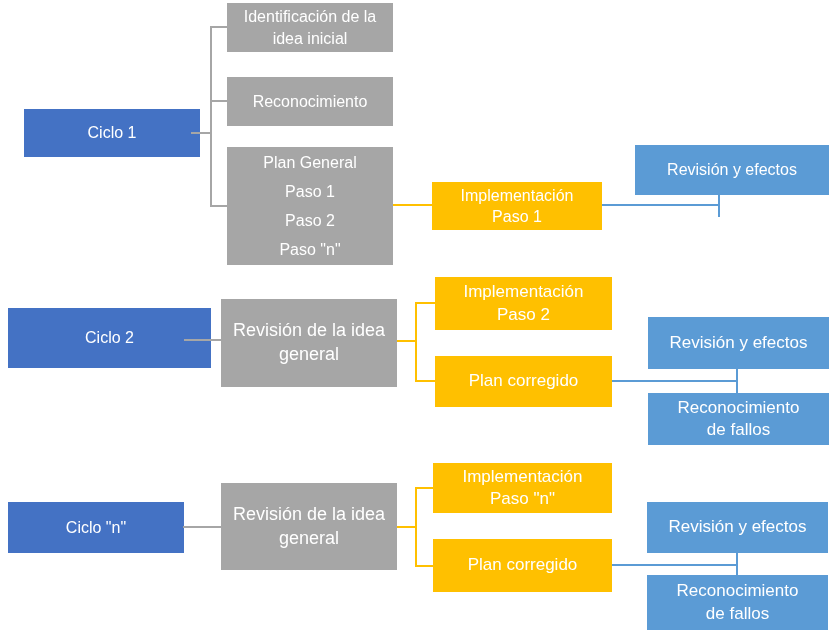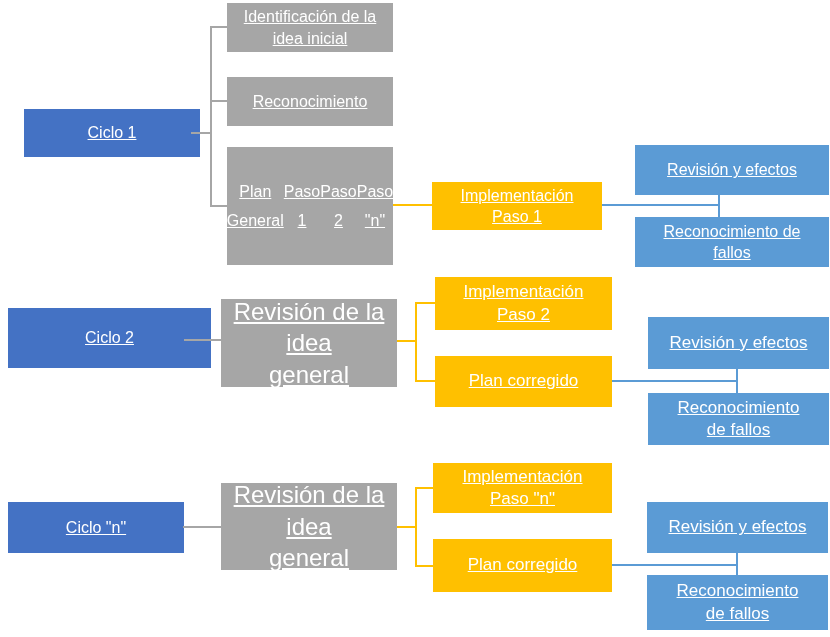--- a/index.html
+++ b/index.html
@@ -20,32 +20,31 @@
     display: flex;
     align-items: center;
     justify-content: center;
     text-align: center;
     color: var(--text, #ffffff);
     white-space: pre-line;
     line-height: 1.32;
     font-size: 17px;
     box-sizing: border-box;
     padding: 8px 4px;
-    text-decoration: underline;
   }
   .fill-blue      { background: var(--primary-blue, #4472C4); }
   .fill-lightblue { background: var(--light-blue, #5B9BD5); }
   .fill-orange    { background: var(--orange, #FFC000); }
   .fill-gray      { background: var(--gray, #A6A6A6); }
 
   .fs16 { font-size: 16px; }
-  .fs18 { font-size: 24px; }
+  .fs18 { font-size: 18px; }
 
   .plan-list {
-    flex-direction: row;
+    flex-direction: column;
   }
   .plan-list span {
     display: block;
     line-height: 29px;
   }
 
   .conn {
     position: absolute;
   }
   .conn.h { height: 2px; }
@@ -71,22 +70,20 @@
     <span>Paso 1</span>
     <span>Paso 2</span>
     <span>Paso "n"</span>
   </div>
 
   <div class="box fill-orange fs16" style="left:432px; top:182px; width:170px; height:48px;">Implementación
 Paso 1</div>
 
   <div class="box fill-lightblue fs16" style="left:635px; top:145px; width:194px; height:50px;">Revisión y efectos</div>
 
-  <div class="box fill-lightblue fs16" style="left:635px; top:217px; width:194px; height:50px;">Reconocimiento de
-fallos</div>
 
   <div class="conn h gray" style="left:191px; top:132px; width:19px;"></div>
   <div class="conn v gray" style="left:210px; top:26px; height:181px;"></div>
   <div class="conn h gray" style="left:210px; top:26px; width:17px;"></div>
   <div class="conn h gray" style="left:210px; top:100px; width:17px;"></div>
   <div class="conn h gray" style="left:210px; top:205px; width:17px;"></div>
   <div class="conn h orange" style="left:393px; top:204px; width:39px;"></div>
   <div class="conn h blue" style="left:602px; top:204px; width:117px;"></div>
   <div class="conn v blue" style="left:718px; top:195px; height:22px;"></div>
 

